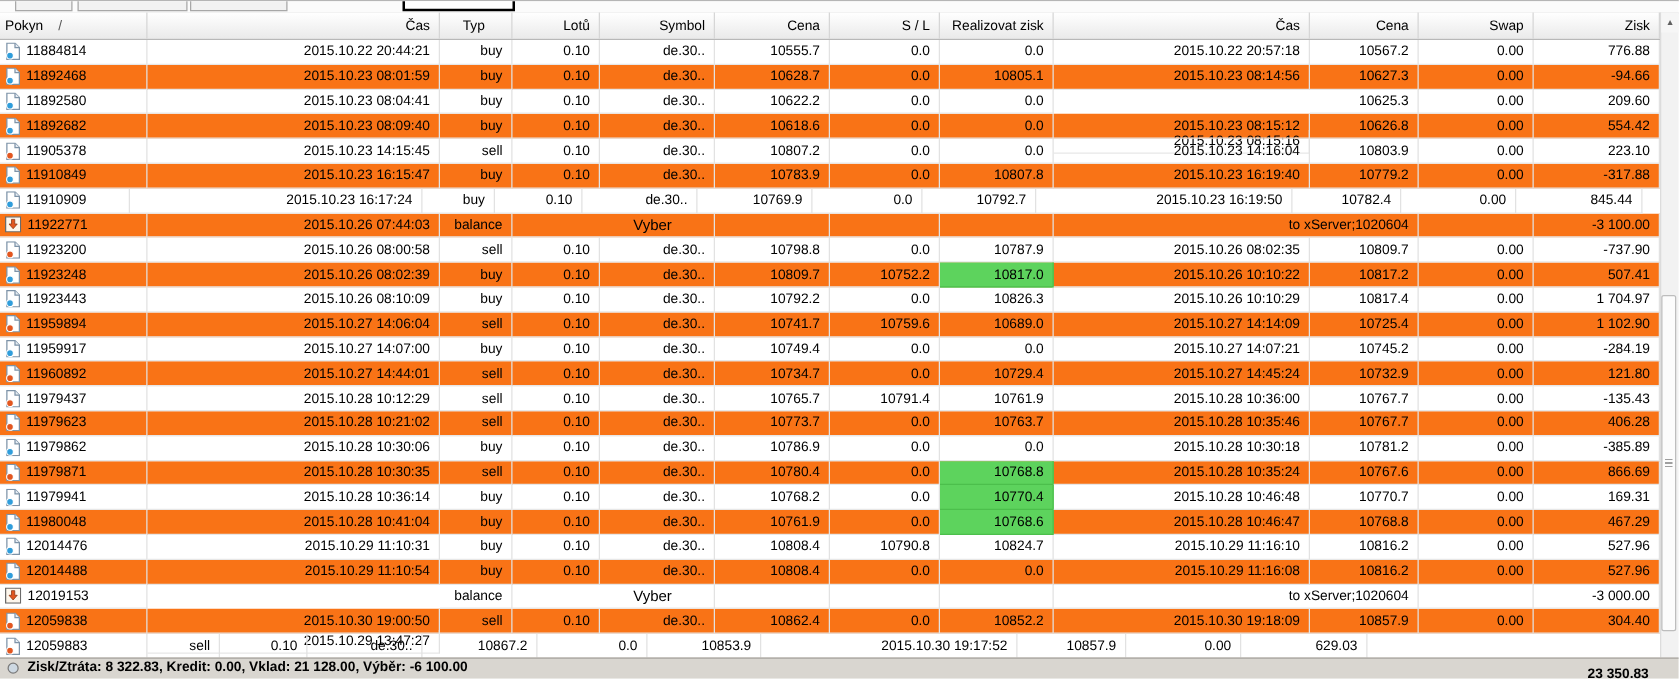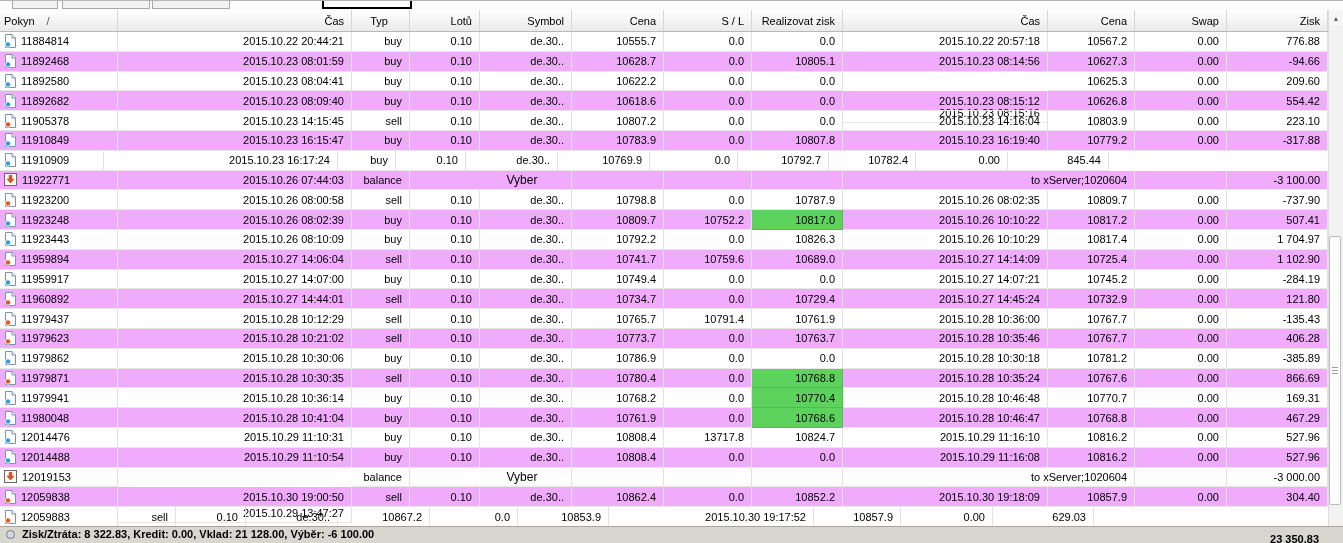--- a/index.html
+++ b/index.html
@@ -15,21 +15,21 @@
   
   .header{position:absolute;left:0;top:9px;width:1328px;height:22px;display:flex;
     background:linear-gradient(#ffffff,#eaeaea);border-bottom:1px solid #b8b8b8;box-sizing:border-box;}
   .hcell{box-sizing:border-box;border-right:1px solid #d6d6d6;display:flex;align-items:center;height:100%;
     padding:0 7px 0 4px;white-space:nowrap;overflow:hidden;}
   .hcell.r{justify-content:flex-end;}
   .sort-ind{margin-left:12px;color:#5a5a5a;}
   
   .rows{position:absolute;left:0;top:31px;width:1328px;}
   .row{display:flex;height:19.8px;box-sizing:border-box;background:#fff;}
-  .row.alt{background:#f0abfc;}
+  .row.alt{background:#f97316;}
   .cell{box-sizing:border-box;border-right:1px solid #e2e2e2;border-bottom:1px solid #e7e7e7;
     display:flex;align-items:center;height:100%;padding:0 7px 0 4px;white-space:nowrap;overflow:hidden;}
   .cell.r{justify-content:flex-end;}
   .cell.c{justify-content:center;}
   .cell.green{background:#5dd35d;border-right-color:#4cbf4c;border-bottom-color:#4cbf4c;}
   .cell .ord{margin-left:5px;}
   .vyber{font-size:12px;padding-left:70px;}
   .icon{display:inline-flex;align-items:center;flex:none;}
   
   .vscroll{position:absolute;right:0;top:9px;bottom:17px;width:15px;background:#f2f2f2;border-left:1px solid #dcdcdc;box-sizing:border-box;}
@@ -249,20 +249,21 @@
           </span>
           <span class="ord">11910909</span>
         </div>
         <div class="cell r" style="width: 234px;">2015.10.23 16:17:24</div>
         <div class="cell r" style="width: 58px;">buy</div>
         <div class="cell r" style="width: 70px;">0.10</div>
         <div class="cell r" style="width: 92px;">de.30..</div>
         <div class="cell r" style="width: 92px;">10769.9</div>
         <div class="cell r" style="width: 88px;">0.0</div>
         <div class="cell r" style="width: 91px;">10792.7</div>
+        <div class="cell r" style="width: 205px;">2015.10.23 16:19:50</div>
         <div class="cell r" style="width: 87px;">10782.4</div>
         <div class="cell r" style="width: 92px;">0.00</div>
         <div class="cell r" style="width: 101px;">845.44</div>
       </div>
       <div class="row alt">
         <div class="cell" style="width: 118px;">
           <span class="icon">
             <svg width="13" height="13" viewBox="0 0 13 13">
               <rect x="0.5" y="0.5" width="12" height="12" fill="#fdf6ec" stroke="#6b6b6b"></rect>
               <path d="M6.5 10 L3.2 6.2 H5.2 V2.5 H7.8 V6.2 H9.8 Z" fill="#e2561f" stroke="#8a3410" stroke-width="0.6"></path>
@@ -565,21 +566,21 @@
               <circle cx="4" cy="10.5" r="2.7" fill="#2f9ddb" stroke="#ffffff" stroke-width="0.9"></circle>
             </svg>
           </span>
           <span class="ord">12014476</span>
         </div>
         <div class="cell r" style="width: 234px;">2015.10.29 11:10:31</div>
         <div class="cell r" style="width: 58px;">buy</div>
         <div class="cell r" style="width: 70px;">0.10</div>
         <div class="cell r" style="width: 92px;">de.30..</div>
         <div class="cell r" style="width: 92px;">10808.4</div>
-        <div class="cell r" style="width: 88px;">13717.8</div>
+        <div class="cell r" style="width: 88px;">10790.8</div>
         <div class="cell r" style="width: 91px;">10824.7</div>
         <div class="cell r" style="width: 205px;">2015.10.29 11:16:10</div>
         <div class="cell r" style="width: 87px;">10816.2</div>
         <div class="cell r" style="width: 92px;">0.00</div>
         <div class="cell r" style="width: 101px;">527.96</div>
       </div>
       <div class="row alt">
         <div class="cell" style="width: 118px;">
           <span class="icon">
             <svg width="12" height="14" viewBox="0 0 12 14">

